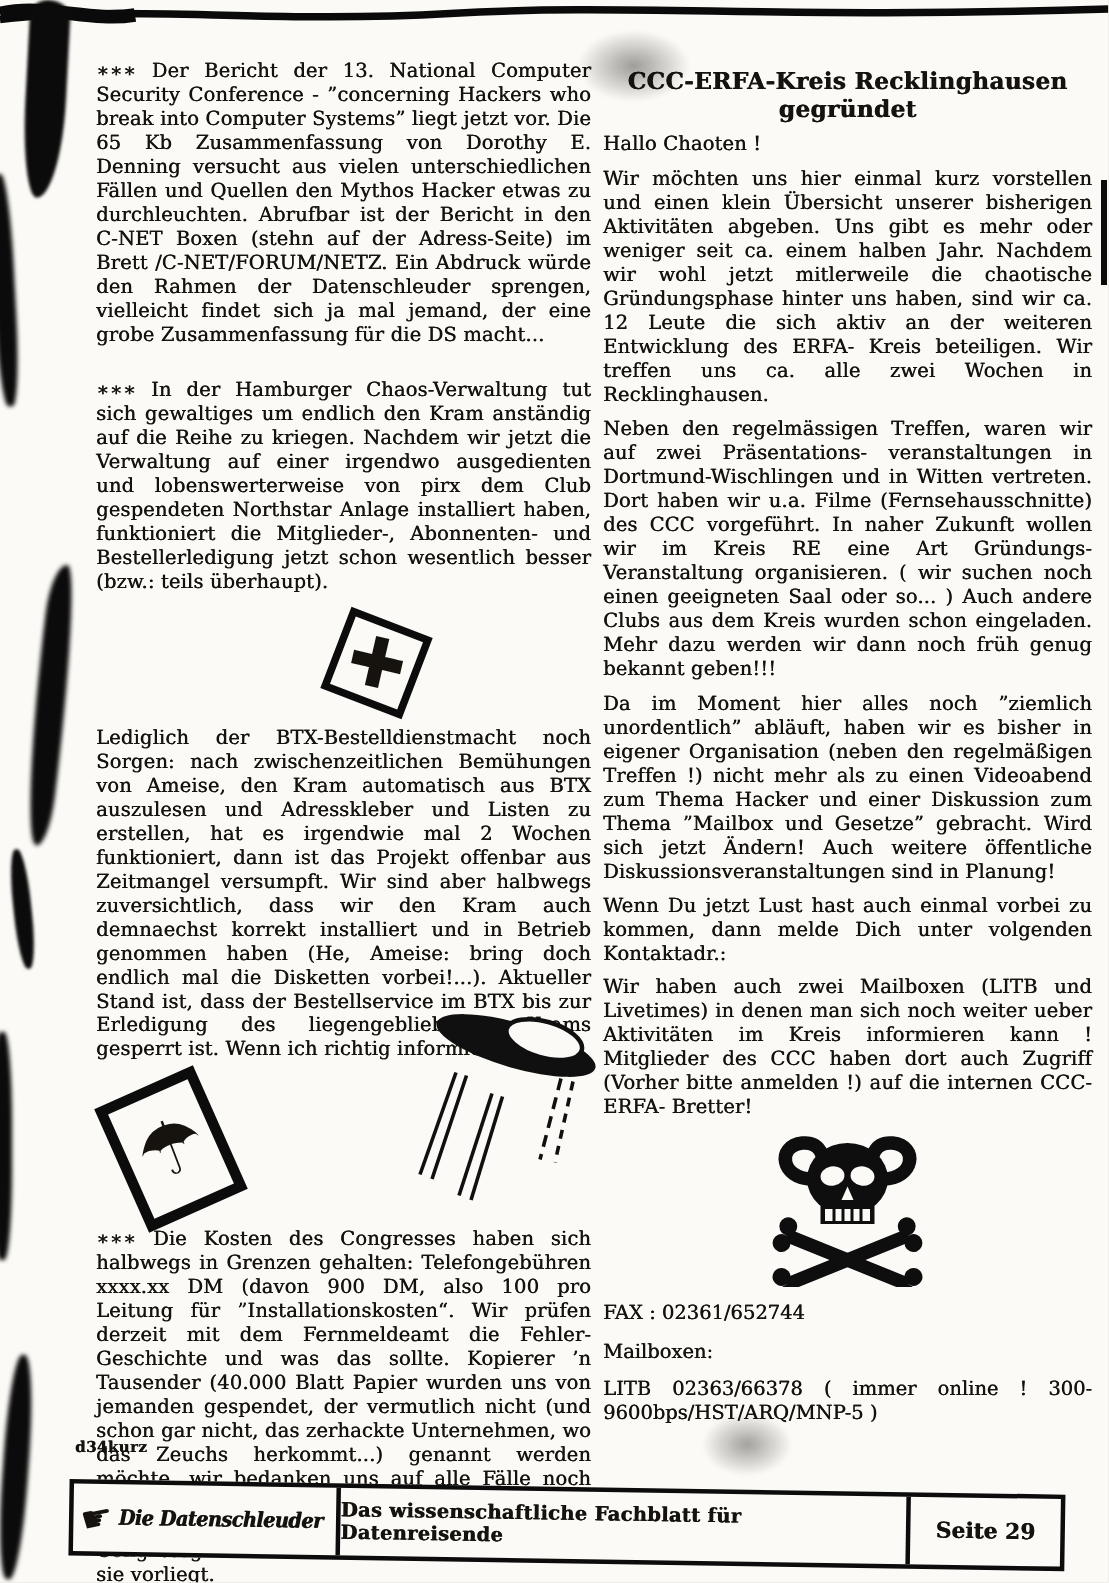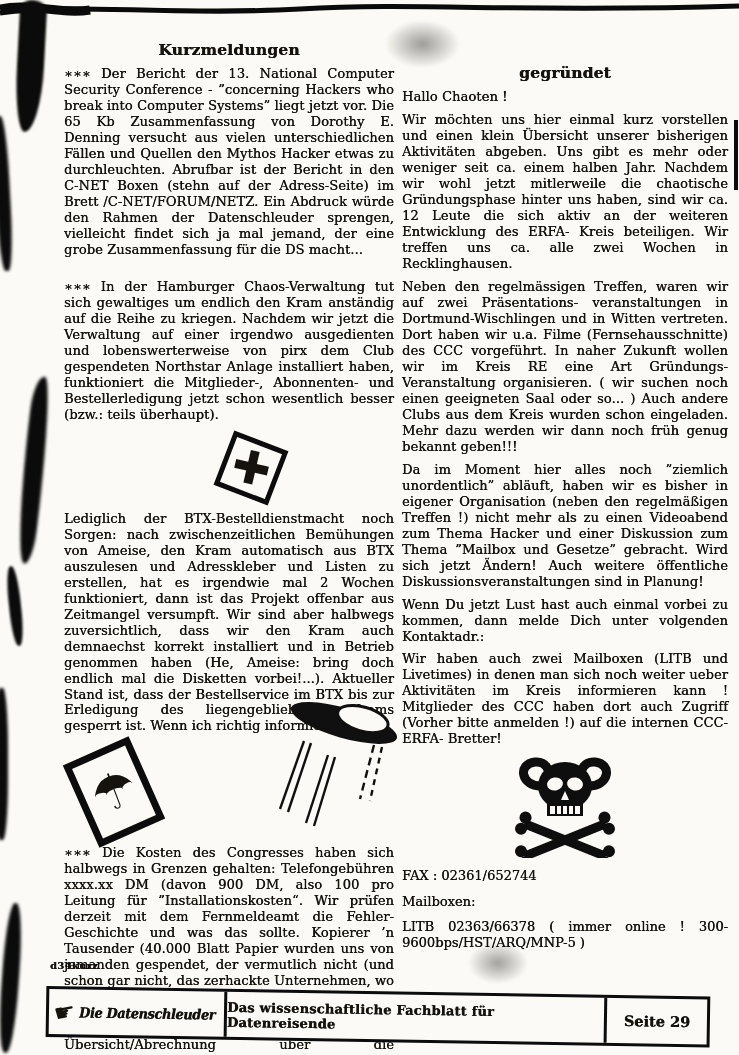--- a/index.html
+++ b/index.html
@@ -81,21 +81,20 @@
   <div class="art a-s1"></div>
   <div class="art a-s2"></div>
   <div class="art a-s3"></div>
   <div class="art a-s4"></div>
   <div class="art a-s5"></div>
   <div class="art a-right"></div>
   <div class="art a-smudge" style="background:radial-gradient(closest-side,rgba(45,42,38,.45),rgba(45,42,38,0));"></div>
   <div class="art a-smudge2" style="background:radial-gradient(closest-side,rgba(30,28,25,.4),rgba(30,28,25,0));"></div>
 
   <div class="col col-left">
-    <h2 class="heading">Kurzmeldungen</h2>
     <p class="para mb-lg">∗∗∗ Der Bericht der 13. National Computer Security Conference - ”concerning Hackers who break into Computer Systems” liegt jetzt vor. Die 65 Kb Zusammenfassung von Dorothy E. Denning versucht aus vielen unterschiedlichen Fällen und Quellen den Mythos Hacker etwas zu durchleuchten. Abrufbar ist der Bericht in den C-NET Boxen (stehn auf der Adress-Seite) im Brett /C-NET/FORUM/NETZ. Ein Abdruck würde den Rahmen der Datenschleuder sprengen, vielleicht findet sich ja mal jemand, der eine grobe Zusammenfassung für die DS macht...</p>
     <p class="para mb-sm">∗∗∗ In der Hamburger Chaos-Verwaltung tut sich gewaltiges um endlich den Kram anständig auf die Reihe zu kriegen. Nachdem wir jetzt die Verwaltung auf einer irgendwo ausgedienten und lobenswerterweise von pirx dem Club gespendeten Northstar Anlage installiert haben, funktioniert die Mitglieder-, Abonnenten- und Bestellerledigung jetzt schon wesentlich besser (bzw.: teils überhaupt).</p>
     <div class="diamond-x">
       <span class="cross-glyph">✚</span>
     </div>
     <p class="para">Lediglich der BTX-Bestelldienstmacht noch Sorgen: nach zwischenzeitlichen Bemühungen von Ameise, den Kram automatisch aus BTX auszulesen und Adresskleber und Listen zu erstellen, hat es irgendwie mal 2 Wochen funktioniert, dann ist das Projekt offenbar aus Zeitmangel versumpft. Wir sind aber halbwegs zuversichtlich, dass wir den Kram auch demnaechst korrekt installiert und in Betrieb genommen haben (He, Ameise: bring doch endlich mal die Disketten vorbei!...). Aktueller Stand ist, dass der Bestellservice im BTX bis zur Erledigung des liegengebliebenen Krams gesperrt ist. Wenn ich richtig informiert bin...</p>
     <div class="icons-row">
       <div class="diamond-u">
         <span class="umb">☂</span>
       </div>
@@ -112,21 +111,21 @@
           <path d="M100,62 L86,116" stroke-dasharray="8 5"></path>
           <path d="M108,64 L96,118" stroke-dasharray="6 5"></path>
         </g>
       </svg>
     </div>
     <p class="para">∗∗∗ Die Kosten des Congresses haben sich halbwegs in Grenzen gehalten: Telefongebühren xxxx.xx DM (davon 900 DM, also 100 pro Leitung für ”Installationskosten“. Wir prüfen derzeit mit dem Fernmeldeamt die Fehler-Geschichte und was das sollte. Kopierer ’n Tausender (40.000 Blatt Papier wurden uns von jemanden gespendet, der vermutlich nicht (und schon gar nicht, das zerhackte Unternehmen, wo das Zeuchs herkommt...) genannt werden möchte...wir bedanken uns auf alle Fälle noch einmal recht herzlich...). Eine genauere Übersicht/Abrechnung über die Congressgeschichten wird veröffentlicht, sowie sie vorliegt.</p>
   </div>
 
   <div class="col col-right">
     <h2 class="heading">
-      <br>
+      <span>CCC-ERFA-Kreis Recklinghausen</span><br>
       <span>gegründet</span>
     </h2>
     <p class="para">Hallo Chaoten !</p>
     <p class="para">Wir möchten uns hier einmal kurz vorstellen und einen klein Übersicht unserer bisherigen Aktivitäten abgeben. Uns gibt es mehr oder weniger seit ca. einem halben Jahr. Nachdem wir wohl jetzt mitlerweile die chaotische Gründungsphase hinter uns haben, sind wir ca. 12 Leute die sich aktiv an der weiteren Entwicklung des ERFA- Kreis beteiligen. Wir treffen uns ca. alle zwei Wochen in Recklinghausen.</p>
     <p class="para">Neben den regelmässigen Treffen, waren wir auf zwei Präsentations- veranstaltungen in Dortmund-Wischlingen und in Witten vertreten. Dort haben wir u.a. Filme (Fernsehausschnitte) des CCC vorgeführt. In naher Zukunft wollen wir im Kreis RE eine Art Gründungs- Veranstaltung organisieren. ( wir suchen noch einen geeigneten Saal oder so... ) Auch andere Clubs aus dem Kreis wurden schon eingeladen. Mehr dazu werden wir dann noch früh genug bekannt geben!!!</p>
     <p class="para">Da im Moment hier alles noch ”ziemlich unordentlich” abläuft, haben wir es bisher in eigener Organisation (neben den regelmäßigen Treffen !) nicht mehr als zu einen Videoabend zum Thema Hacker und einer Diskussion zum Thema ”Mailbox und Gesetze” gebracht. Wird sich jetzt Ändern! Auch weitere öffentliche Diskussionsveranstaltungen sind in Planung!</p>
     <p class="para">Wenn Du jetzt Lust hast auch einmal vorbei zu kommen, dann melde Dich unter volgenden Kontaktadr.:</p>
     <p class="para">Wir haben auch zwei Mailboxen (LITB und Livetimes) in denen man sich noch weiter ueber Aktivitäten im Kreis informieren kann ! Mitglieder des CCC haben dort auch Zugriff (Vorher bitte anmelden !) auf die internen CCC-ERFA- Bretter!</p>
 
     <div class="skull-wrap">

